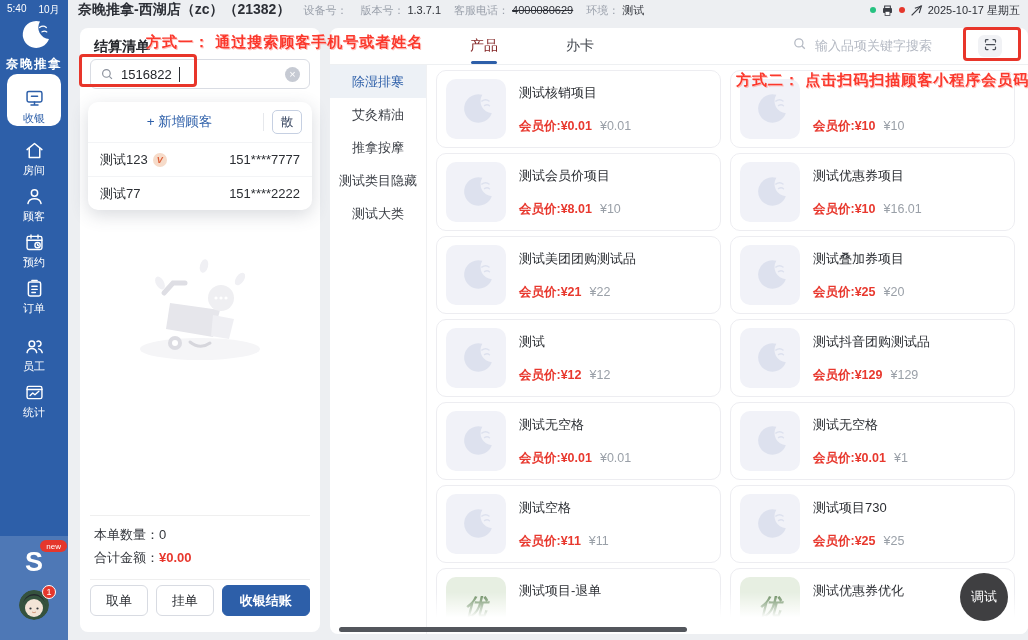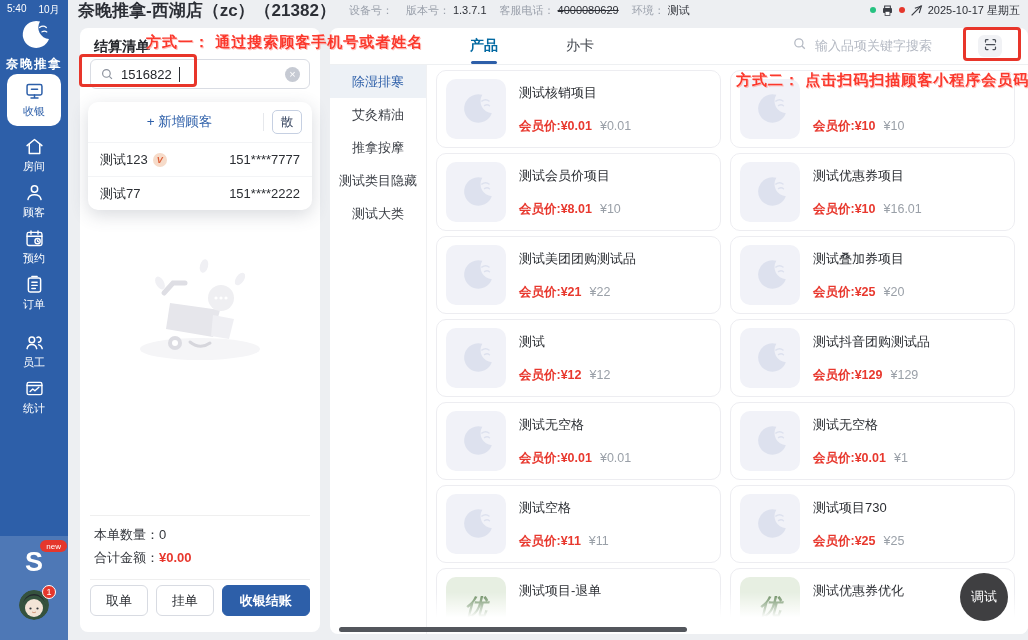--- a/index.html
+++ b/index.html
@@ -3,39 +3,39 @@
 <meta charset="utf-8">
 <style>
   * { margin:0; padding:0; box-sizing:border-box; }
   html,body { width:1028px; height:640px; }
   body { font-family:"Liberation Sans","DejaVu Sans",sans-serif; }
   .screen { position:relative; width:1028px; height:640px; background:#edeff2; overflow:hidden; }
 
   
   .topbar { position:absolute; left:68px; top:0; right:0; height:20px; display:flex; align-items:center;
             padding:0 8px 0 10px; font-size:11px; color:#9aa0ab; gap:13px; white-space:nowrap; }
-  .store-title { color:#2c2f36; font-weight:bold; font-size:17px; }
+  .store-title { color:#2c2f36; font-weight:bold; font-size:14px; }
   .kv { display:flex; gap:3px; align-items:center; }
   .kv .val { color:#2c2f36; }
   .strike { text-decoration:line-through; }
   .tb-right { margin-left:auto; display:flex; align-items:center; gap:5px; color:#2c2f36; font-size:11px; }
   .dot { width:6px; height:6px; border-radius:50%; display:inline-block; }
   .dot.green { background:#26c281; }
   .dot.red { background:#e5372c; }
   .tb-ic svg { display:block; }
 
   
   .sidebar { position:absolute; left:0; top:0; width:68px; height:640px; background:#2d5fa9; z-index:2; text-align:center; }
   .statusbar { position:absolute; top:3px; left:7px; right:0; color:#fff; font-size:10px; display:flex; gap:12px;
                white-space:nowrap; overflow:hidden; }
   .logo { margin:17px auto 3px; width:36px; height:36px; }
   .brand { color:#fff; font-size:12.5px; font-weight:bold; letter-spacing:1.5px; }
   .nav { position:absolute; top:74px; left:0; right:0; }
   .nav-item { width:54px; margin:0 auto; height:46px; display:flex; flex-direction:column; align-items:center;
-              justify-content:center; color:#fff; border-radius:10px; gap:2px; cursor:pointer; }
+              justify-content:flex-end; color:#fff; border-radius:10px; gap:2px; cursor:pointer; }
   .nav-item.active { background:#fff; color:#2d5fa9; height:52px; margin-bottom:6px; }
   .nav-item:nth-child(6) { margin-top:12px; }
   .nav-icon svg { width:21px; height:21px; display:block; }
   .nav-label { font-size:11px; }
   .side-bottom { position:absolute; left:0; bottom:0; width:68px; height:104px; background:rgba(255,255,255,.16); }
   .slogo { position:relative; margin:10px auto 0; width:34px; height:32px; color:#fff; font-size:27px; font-weight:bold; line-height:32px; }
   .new-badge { position:absolute; top:-6px; right:-16px; background:#e5372c; color:#fff; font-size:8px;
                padding:1.5px 6px; border-radius:8px; font-weight:normal; line-height:normal; }
   .avatar { position:relative; margin:12px auto 0; width:30px; height:30px; border-radius:50%; }
   .avatar svg { display:block; border-radius:50%; }
@@ -71,21 +71,21 @@
   .btns { position:absolute; left:10px; right:10px; bottom:16px; display:flex; gap:8px; }
   .btn { height:31px; border:1px solid #d8dbe2; border-radius:6px; background:#fff; font-size:13px; color:#2b2e33;
          flex:1; line-height:29px; text-align:center; cursor:pointer; }
   .btn.primary { flex:1.55; background:#2d5fa9; border-color:#2d5fa9; color:#fff; font-weight:bold; }
 
   
   .catalog { position:absolute; left:330px; top:28px; right:0; bottom:6px; background:#fff; border-radius:8px; z-index:1; overflow:hidden; }
   .cat-header { position:absolute; left:0; right:0; top:0; height:37px; border-bottom:1px solid #eef0f2; }
   .tabs { position:absolute; left:140px; top:0; display:flex; gap:68px; height:36px; }
   .tab { font-size:14px; color:#40454d; line-height:35px; position:relative; cursor:pointer; }
-  .tab.active { color:#0369a1;font-weight:bold; }
+  .tab.active { color:#7f1d1d; }
   .tab.active::after { content:""; position:absolute; left:50%; transform:translateX(-50%); bottom:0;
                        width:26px; height:3px; background:#2d5fa9; border-radius:2px; }
   .cat-search { position:absolute; right:78px; top:8px; display:flex; align-items:center; gap:8px; color:#b4b9c3; }
   .cat-search input { border:0; outline:0; width:135px; font-size:13px; color:#2b2e33; background:transparent; }
   .cat-search input::placeholder { color:#b4b9c3; }
   .scan-btn { position:absolute; right:26px; top:7px; width:24px; height:22px; background:#f1f2f5; border-radius:6px;
               display:flex; align-items:center; justify-content:center; color:#4a4e57; cursor:pointer; }
   .cats { position:absolute; left:0; top:37px; width:97px; bottom:0; border-right:1px solid #f0f1f3; }
   .cat-item { height:33px; line-height:33px; text-align:center; font-size:13px; color:#3a3e45; cursor:pointer; }
   .cat-item.active { background:#edf1f6; color:#2d5fa9; }

